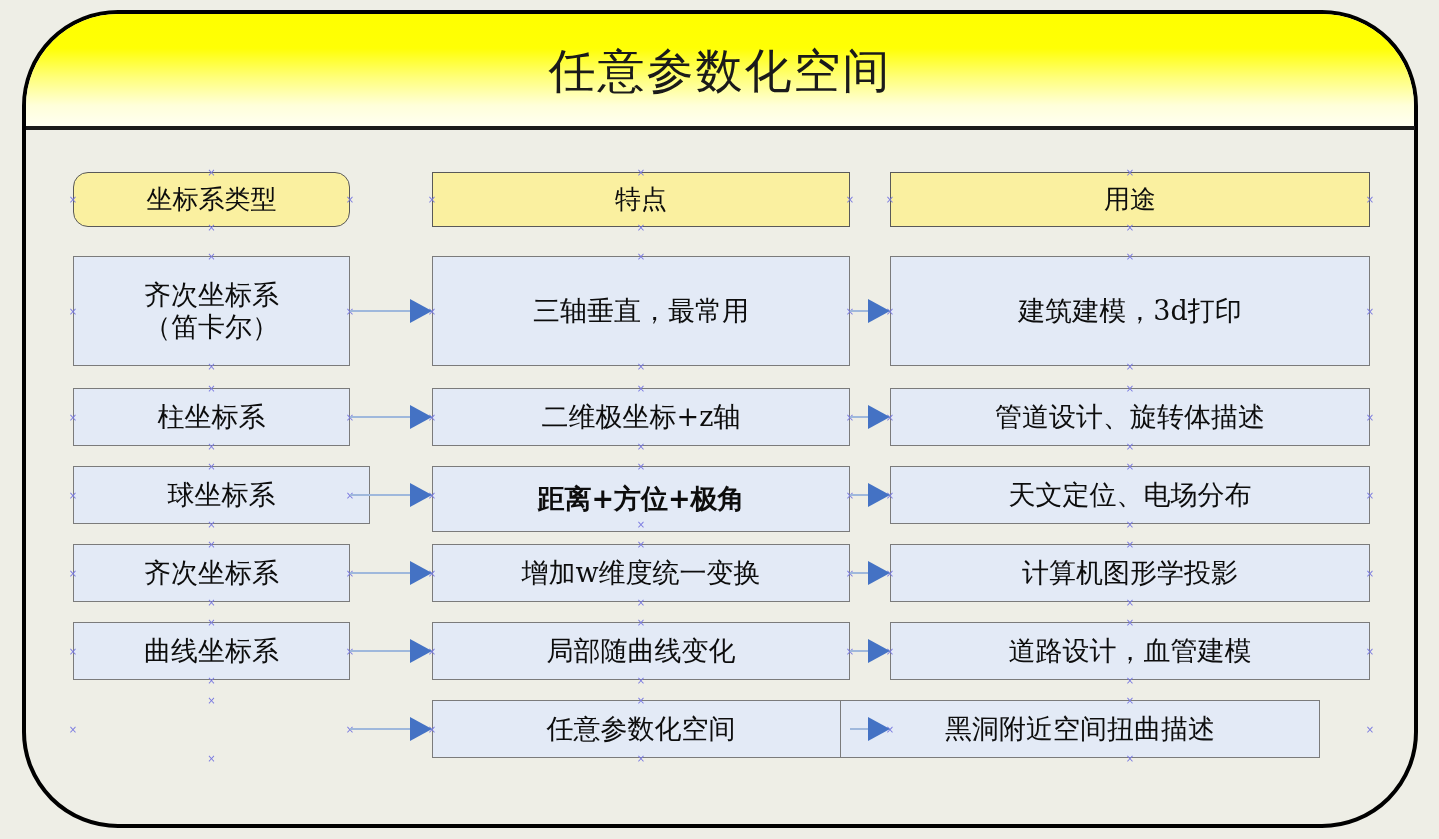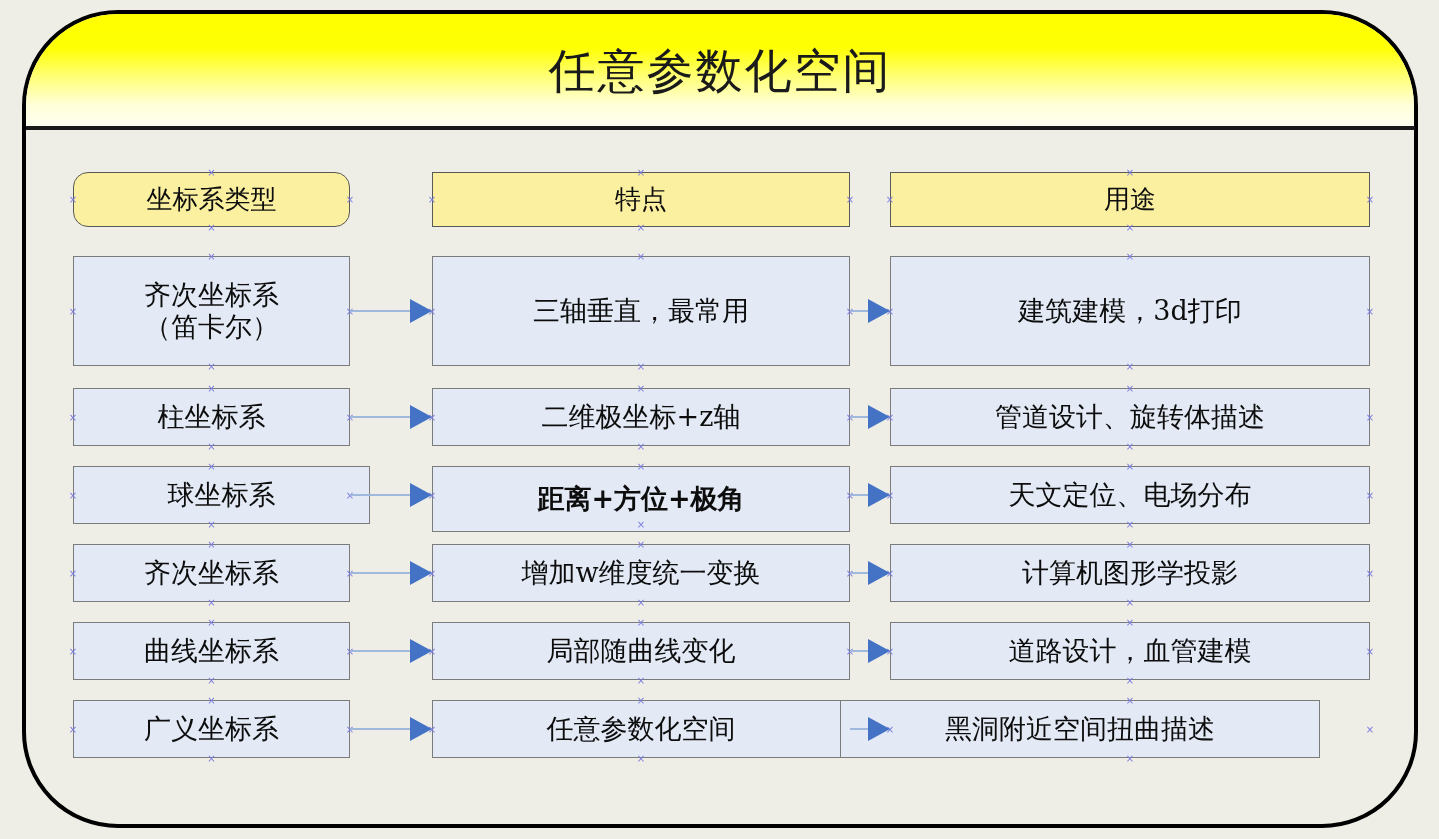--- a/index.html
+++ b/index.html
@@ -240,21 +240,20 @@
       <span class="cp" style="left: 885.5px; top: 646.5px;"></span>
       <span class="cp" style="left: 1365.5px; top: 646.5px;"></span>
       <div class="arrow" style="left: 350px; top: 639px; width: 82px;">
         <div class="line" style="width: 60px;"></div>
         <div class="tri" style="left: 60px;"></div>
       </div>
       <div class="arrow" style="left: 850px; top: 639px; width: 40px;">
         <div class="line" style="width: 18px;"></div>
         <div class="tri" style="left: 18px;"></div>
       </div>
-      <div class="cell data" style="left: 73px; top: 700px; width: 277px; height: 58px;">广义坐标系</div>
       <span class="cp" style="left: 207px; top: 695.5px;"></span>
       <span class="cp" style="left: 207px; top: 753.5px;"></span>
       <span class="cp" style="left: 68.5px; top: 724.5px;"></span>
       <span class="cp" style="left: 345.5px; top: 724.5px;"></span>
       <div class="cell data" style="left: 432px; top: 700px; width: 418px; height: 58px;">任意参数化空间</div>
       <span class="cp" style="left: 636.5px; top: 695.5px;"></span>
       <span class="cp" style="left: 636.5px; top: 753.5px;"></span>
       <span class="cp" style="left: 427.5px; top: 724.5px;"></span>
       <span class="cp" style="left: 845.5px; top: 724.5px;"></span>
       <div class="cell data" style="left: 840px; top: 700px; width: 480px; height: 58px; text-align: right;">黑洞附近空间扭曲描述</div>

